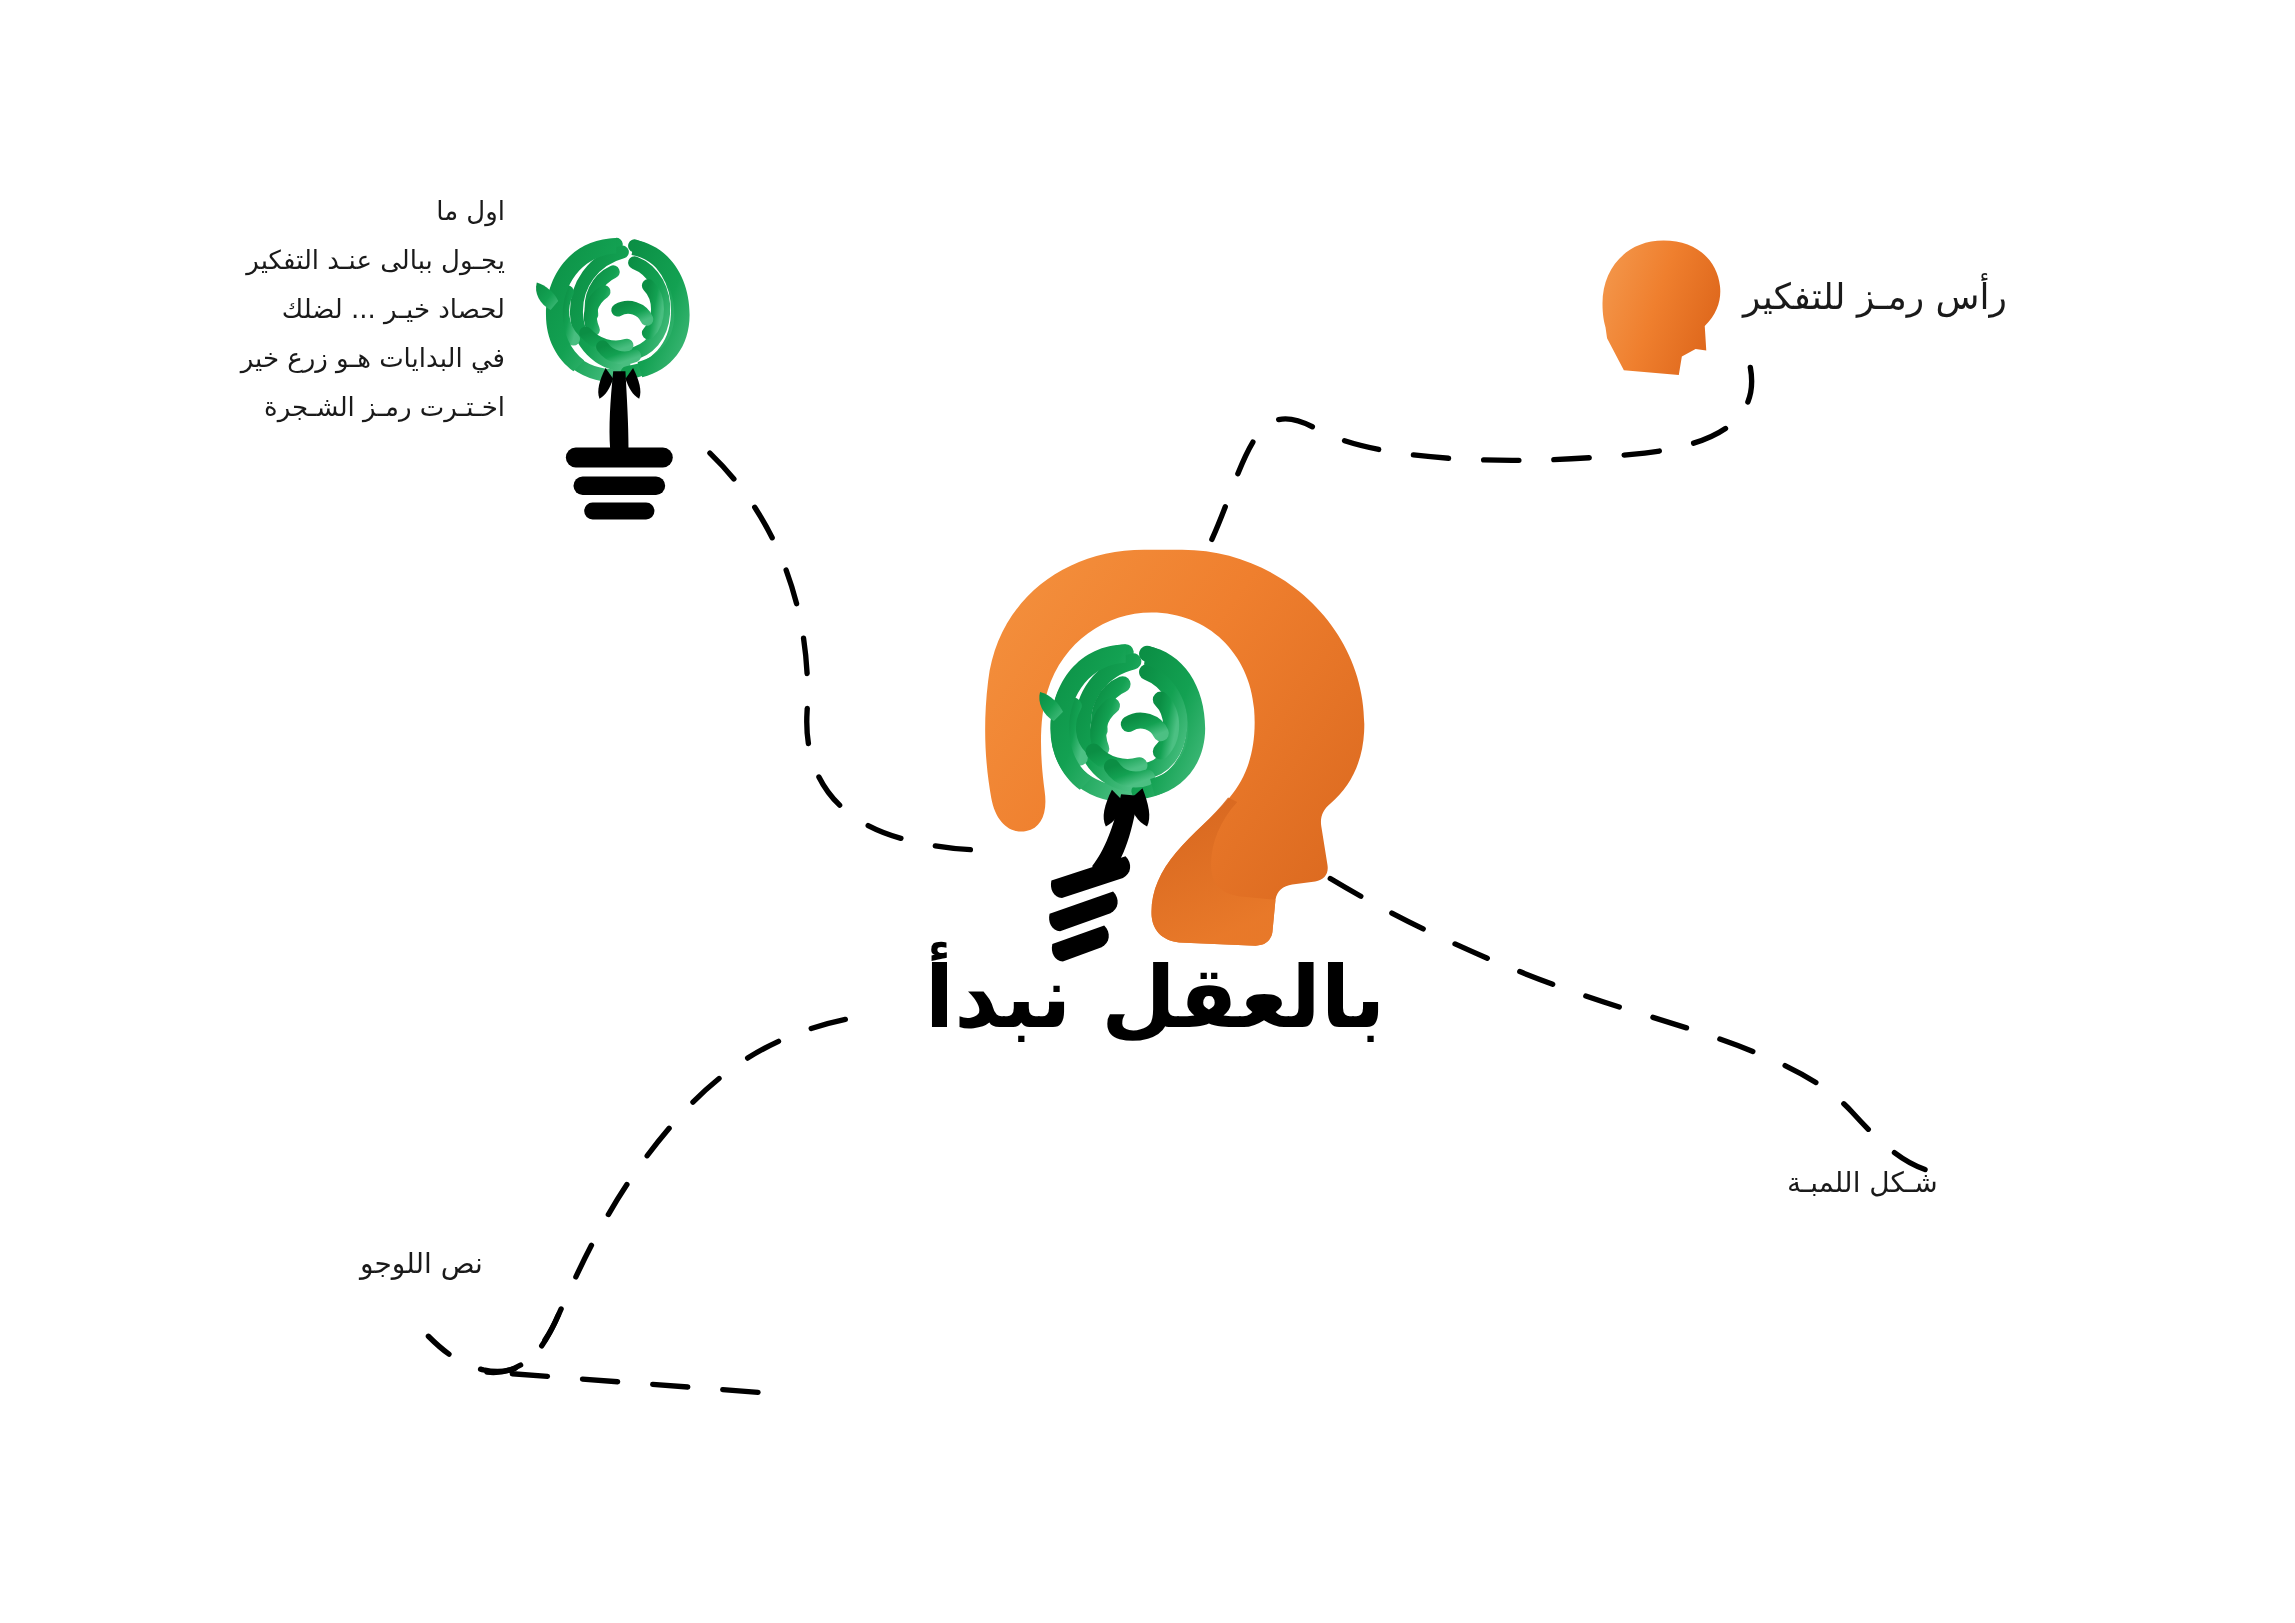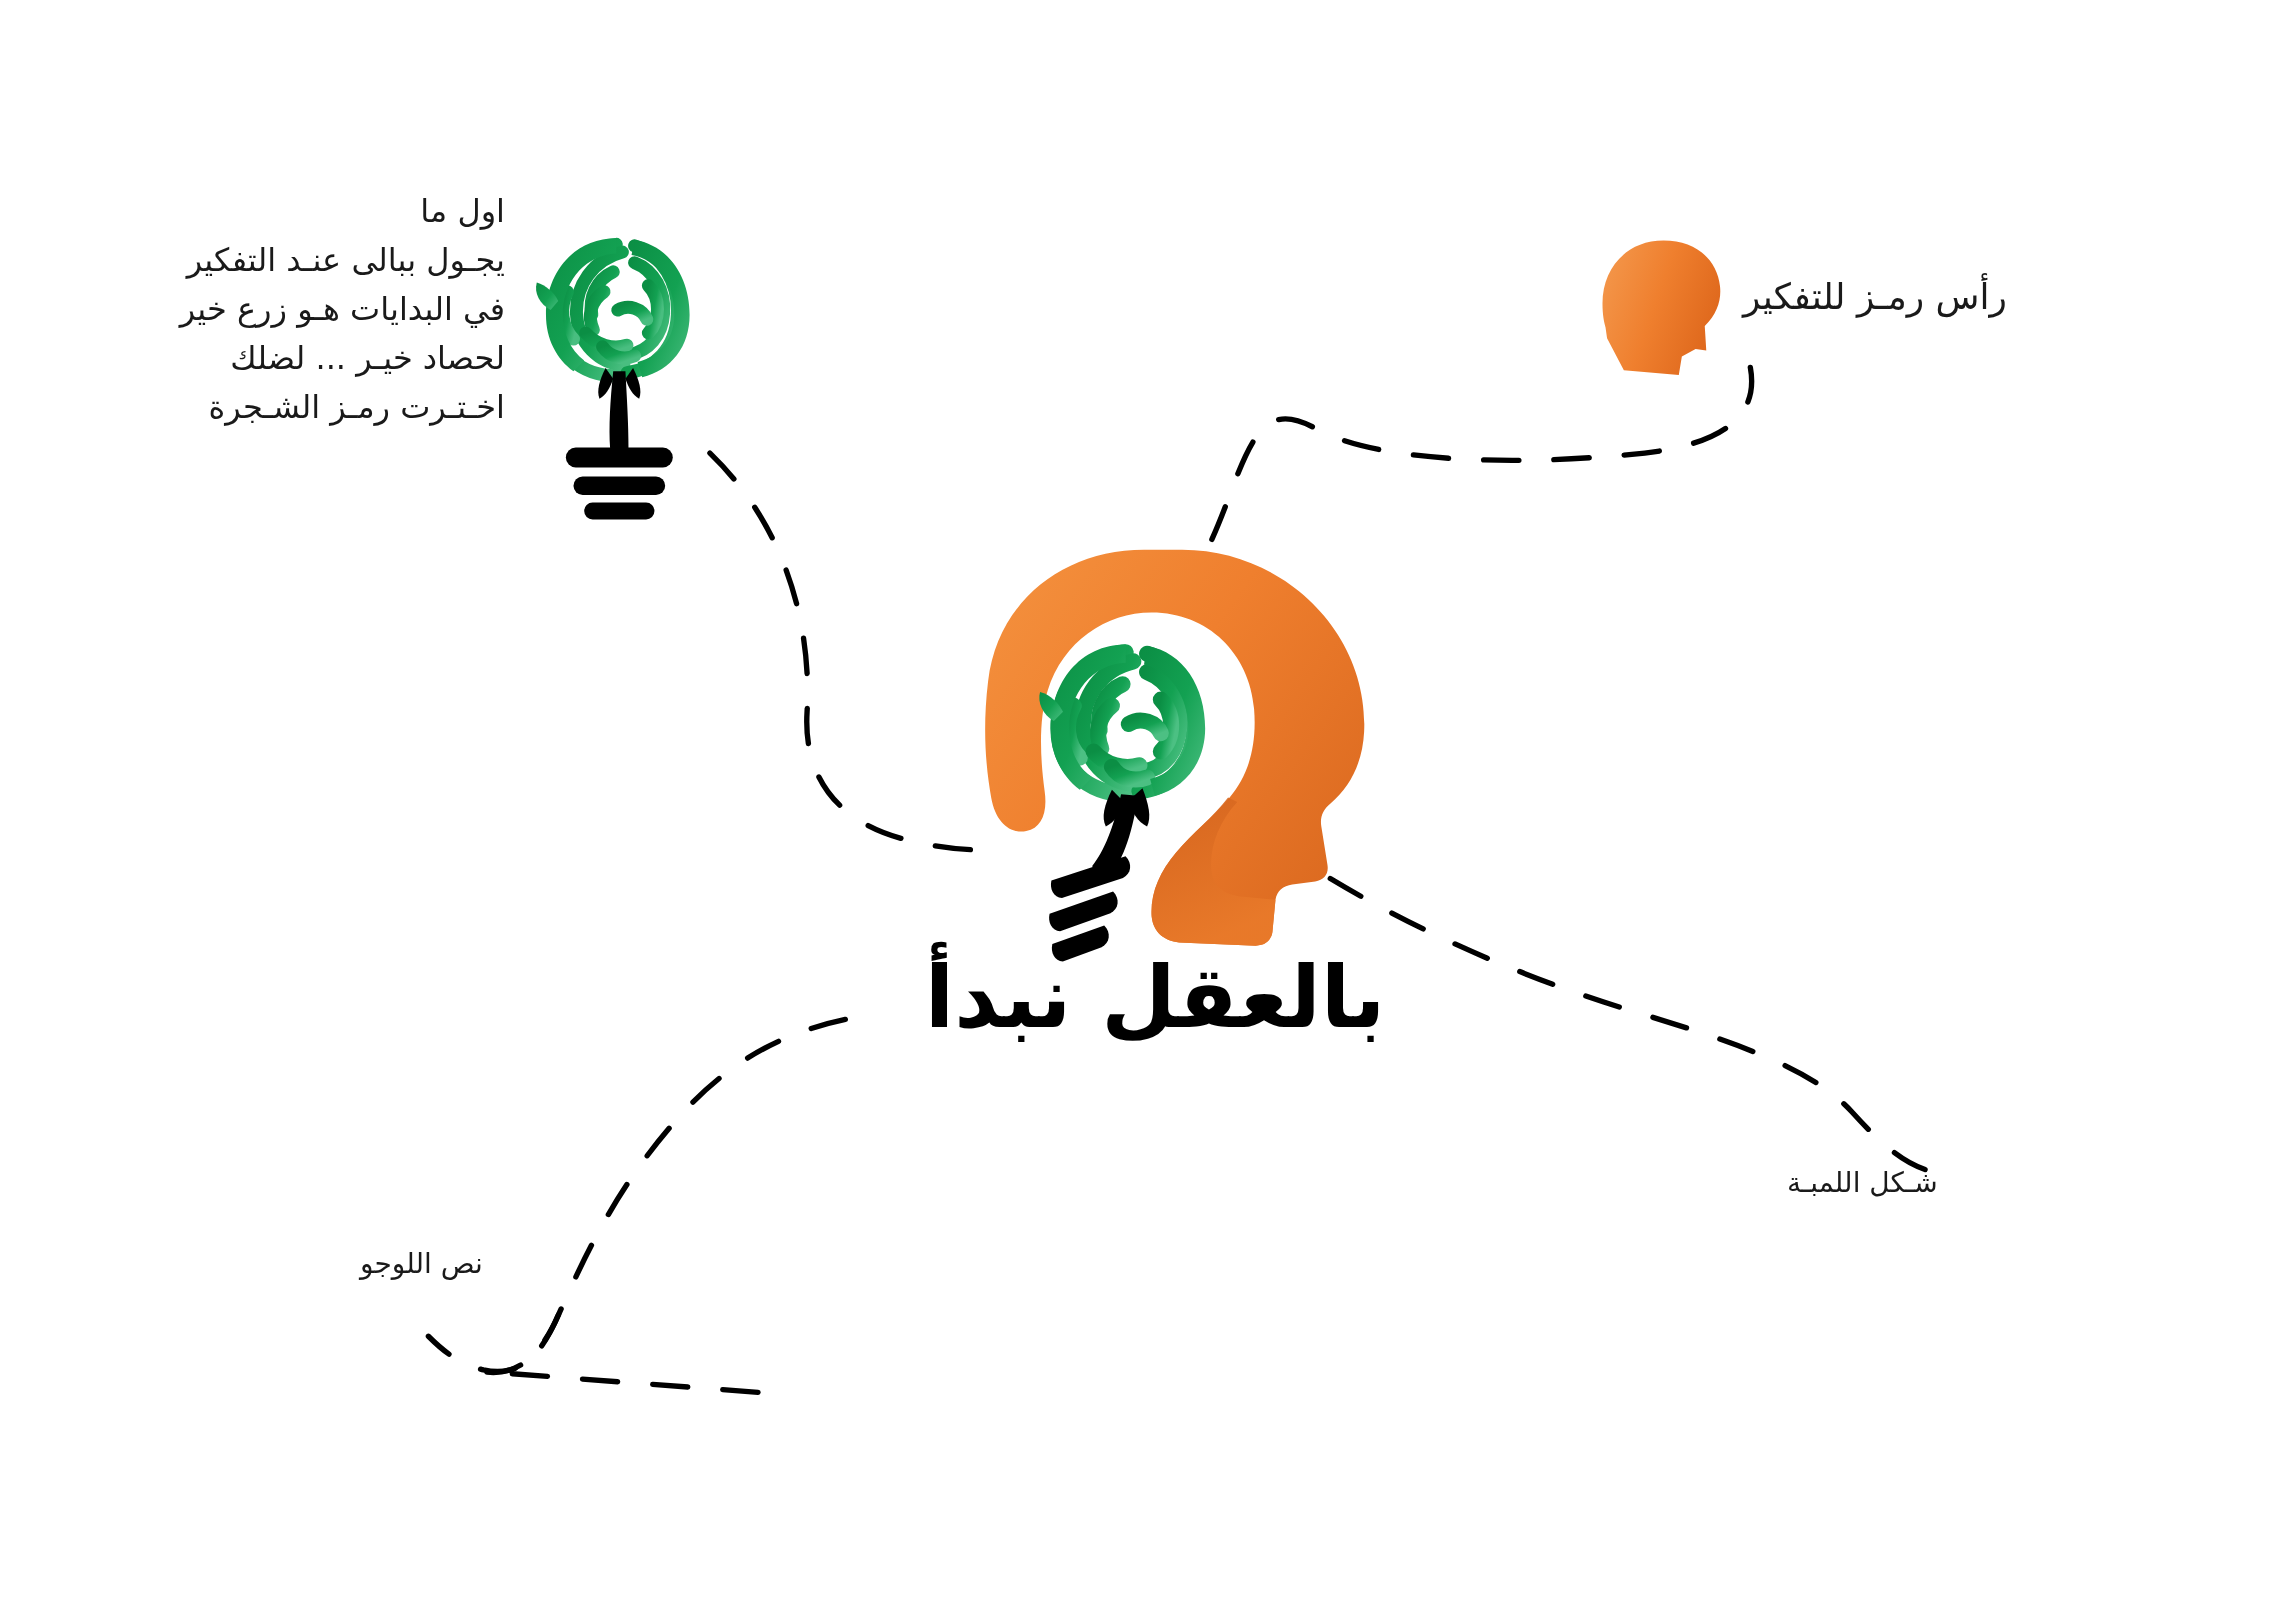--- a/index.html
+++ b/index.html
@@ -22,21 +22,21 @@
   .note{
     position:absolute;
     color:#1a1a1a;
     direction:rtl;
     text-align:right;
     white-space:nowrap;
     line-height:1.0;
   }
   .note-paragraph{
     left:107px;top:187px;width:398px;
-    font-size:32px;
+    font-size:26px;
     line-height:49px;
     text-align:right;
     white-space:normal;
     letter-spacing:0.4px;
   }
   .note-paragraph .ln{display:block;}
   .note-head{left:1743px;top:279px;font-size:36px;}
   .note-bulbshape{left:1787px;top:1169px;font-size:28px;}
   .note-logotext{left:360px;top:1250px;font-size:28px;text-align:center;}
 
@@ -83,22 +83,22 @@
                C 1000 1820, 1000 1820, 1000 1820"></path>
       <path d="M 730 1718
                C 706 1774, 678 1800, 632 1790
                C 600 1782, 580 1766, 560 1746"></path>
     </g>
   </svg>
 
   <div class="note note-paragraph">
     <span class="ln">اول ما</span>
     <span class="ln">يجـول ببالى عنـد التفكير</span>
+    <span class="ln">لحصاد خيـر ... لضلك</span>
     <span class="ln">في البدايات هـو زرع خير</span>
-    <span class="ln">لحصاد خيـر ... لضلك</span>
     <span class="ln">اخـتـرت رمـز الشـجرة</span>
   </div>
 
   <div class="mini-bulb">
     <svg viewBox="0 0 250 410" aria-hidden="true">
       <defs>
         <linearGradient id="gmini" x1="0" y1="0" x2="1" y2="1">
           <stop offset="0%" stop-color="#0B8E44"></stop>
           <stop offset="55%" stop-color="#13A152"></stop>
           <stop offset="100%" stop-color="#49BE80"></stop>

